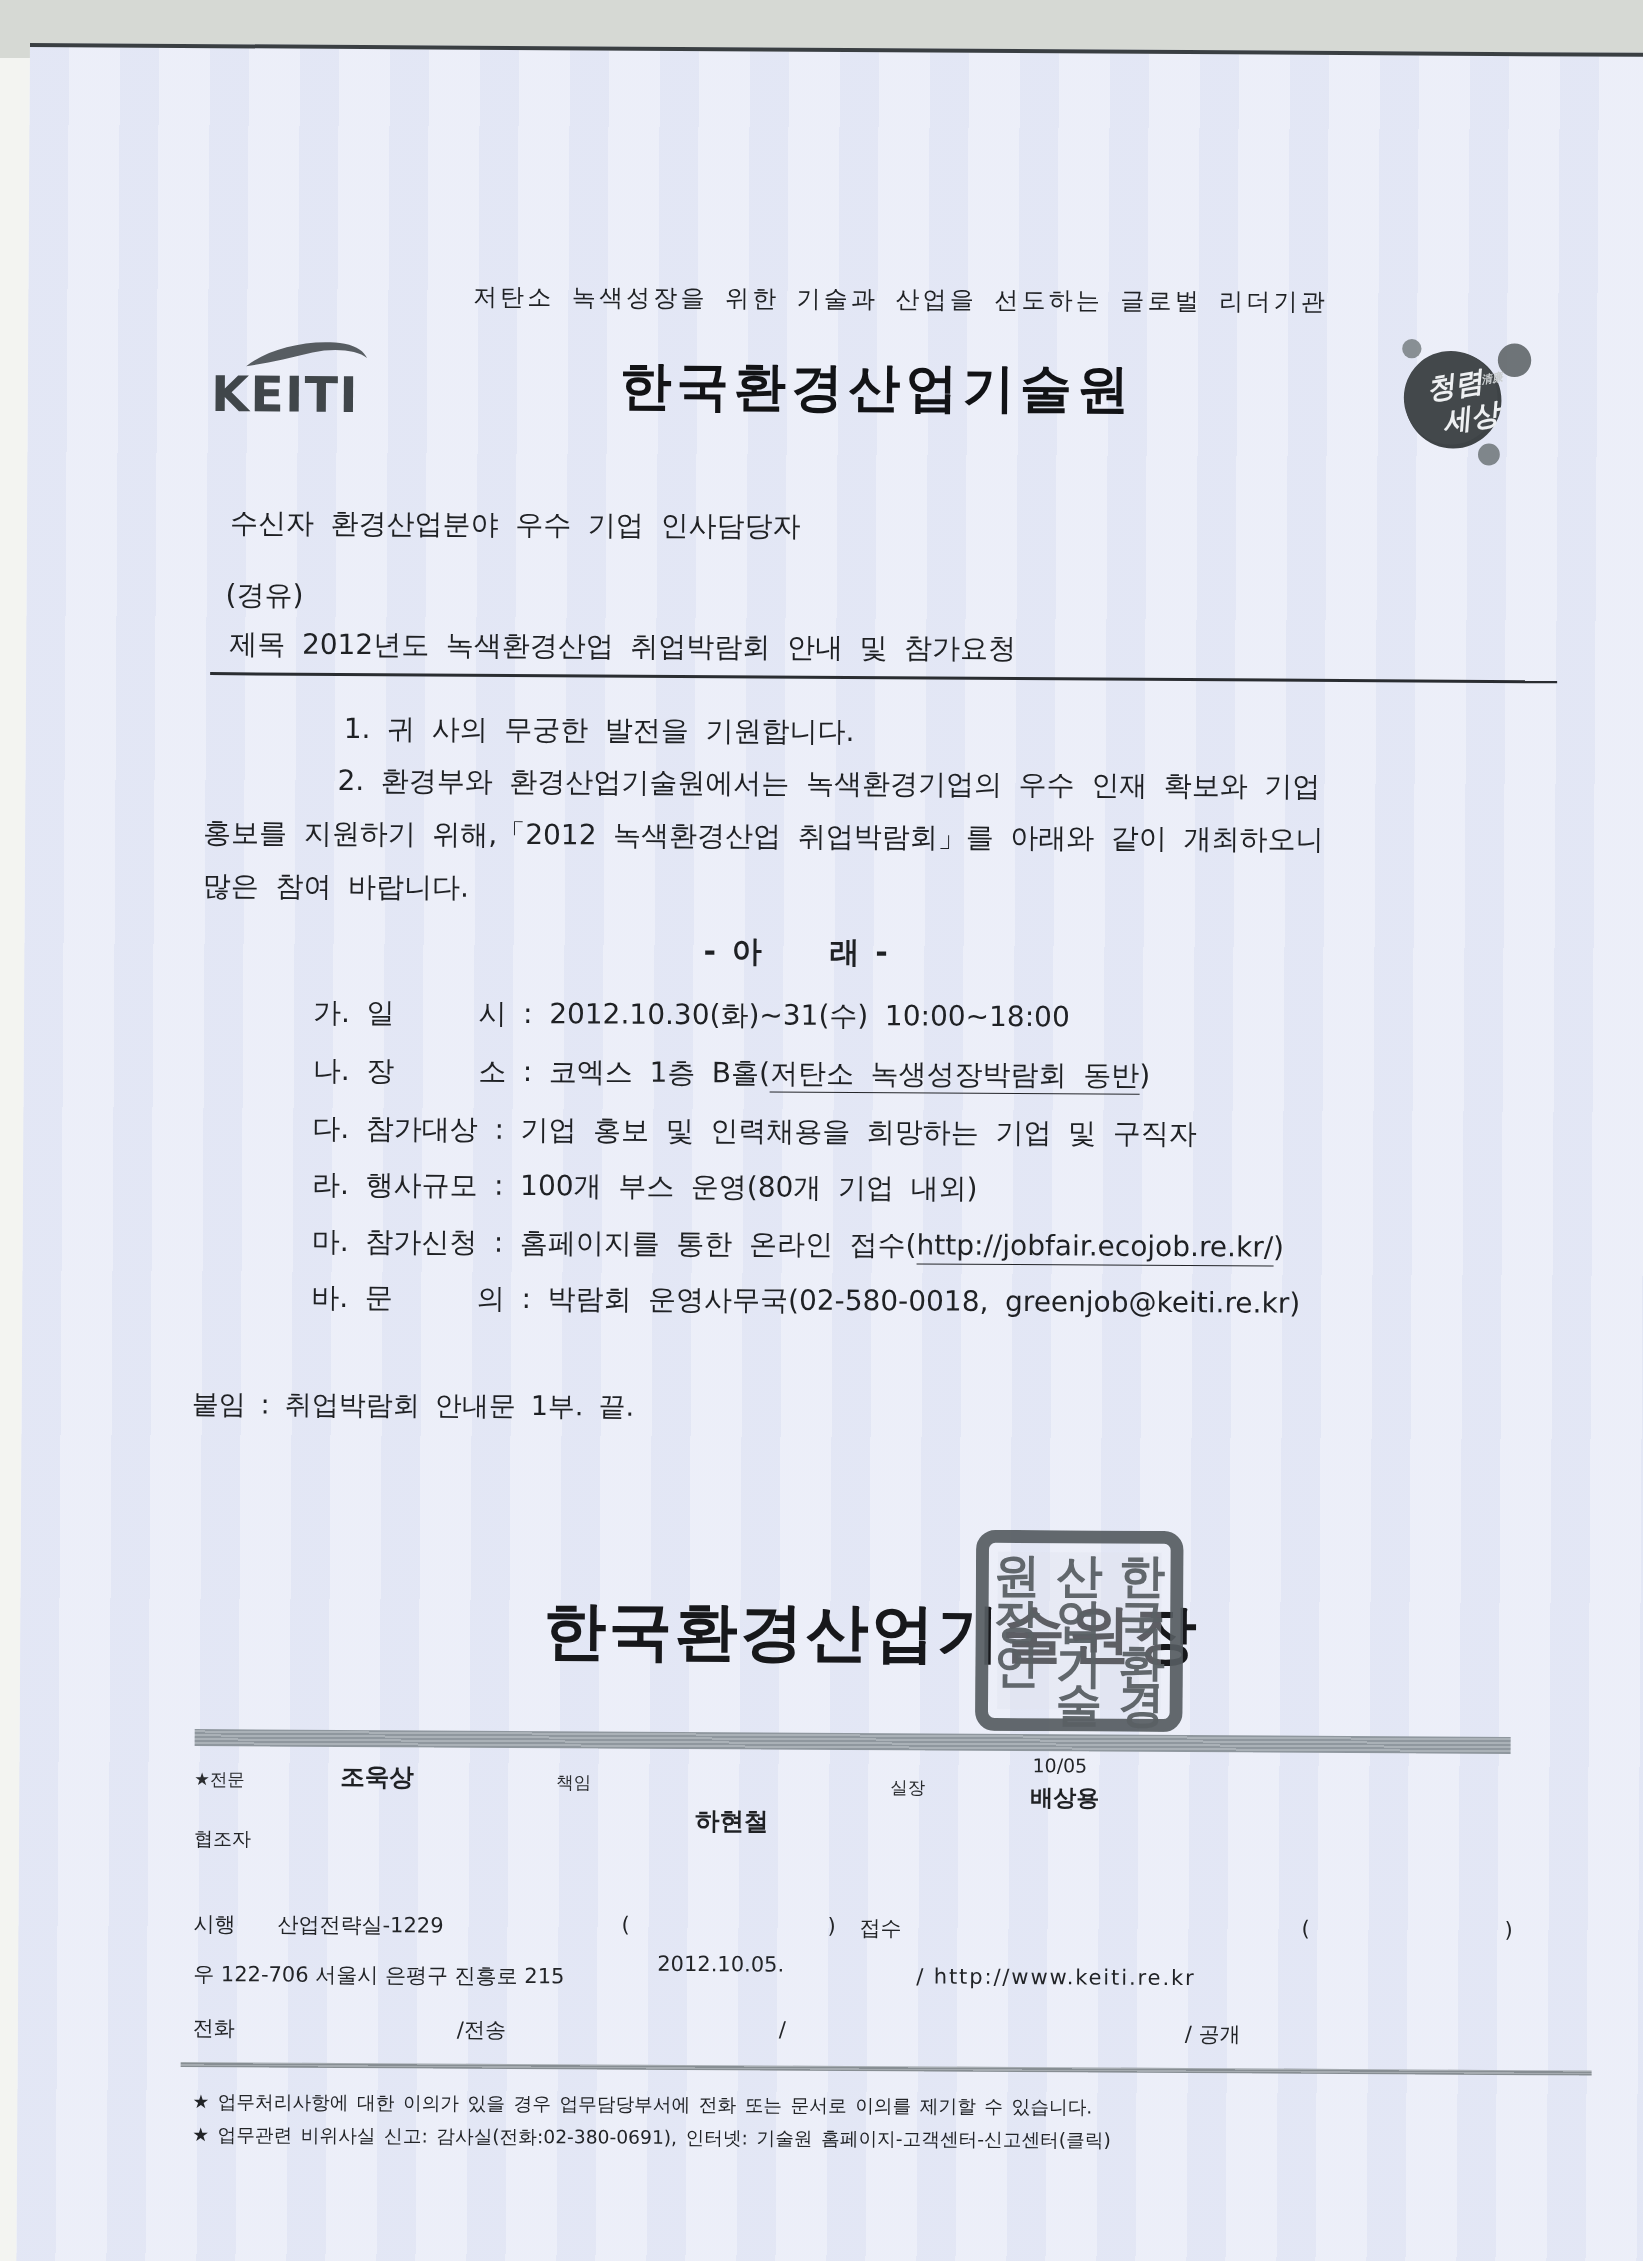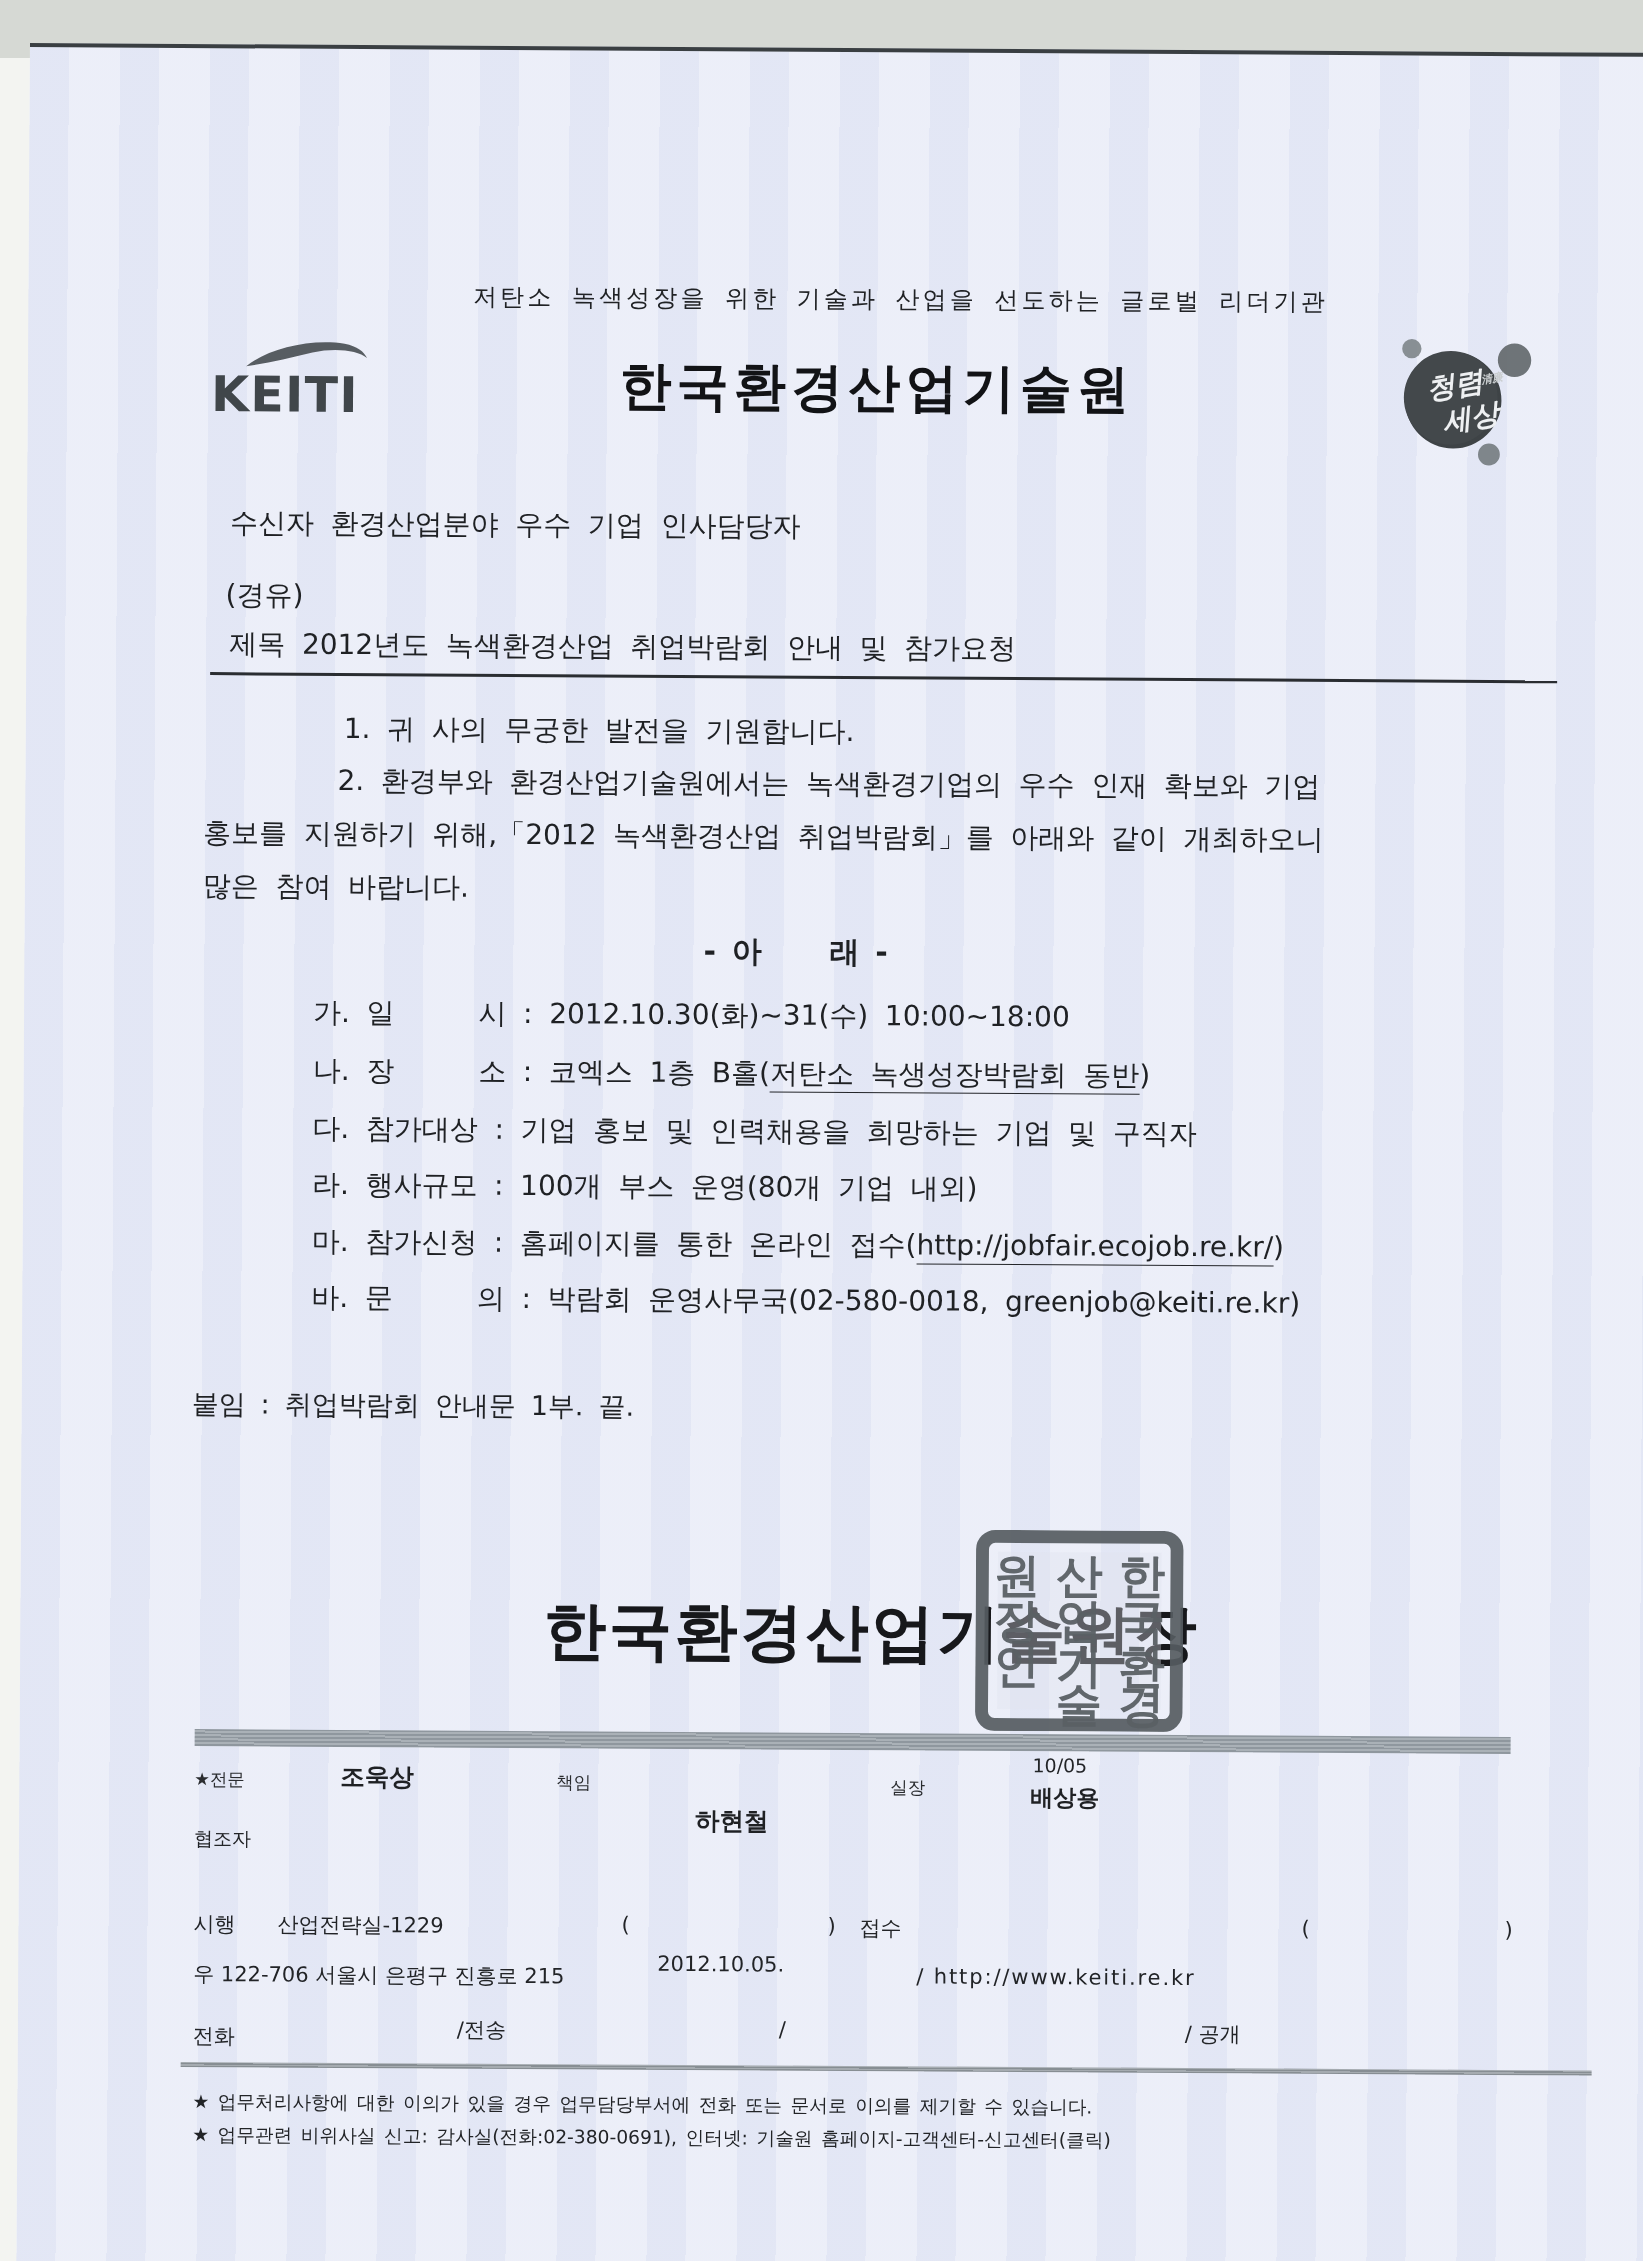--- a/index.html
+++ b/index.html
@@ -141,21 +141,21 @@
     <div class="abs frow" style="left:633px;top:1909px;">(</div>
     <div class="abs frow" style="left:669px;top:1909px;margin-top:39px;">2012.10.05.</div>
     <div class="abs frow" style="left:839px;top:1909px;">)</div>
     <div class="abs frow" style="left:871px;top:1909px;">접수</div>
     <div class="abs frow" style="left:1313px;top:1909px;">(</div>
     <div class="abs frow" style="left:1516px;top:1909px;">)</div>
 
     <div class="abs frow" style="left:205px;top:1959px;">우  122-706   서울시 은평구 진흥로 215</div>
     <div class="abs furl" style="left:928px;top:1959px;">/ http://www.keiti.re.kr</div>
 
-    <div class="abs frow" style="left:205px;top:2013px;margin-top:8px;">전화</div>
+    <div class="abs frow" style="left:205px;top:2013px;">전화</div>
     <div class="abs frow" style="left:469px;top:2013px;">/전송</div>
     <div class="abs frow" style="left:791px;top:2013px;">/</div>
     <div class="abs frow" style="left:1197px;top:2013px;">/ 공개</div>
 
     <div class="abs thinline" style="left:193px;top:2061px;width:1411px;height:5.2px;"></div>
 
     <div class="abs note" style="left:205px;top:2088px;">★ 업무처리사항에 대한 이의가 있을 경우 업무담당부서에 전화 또는 문서로 이의를 제기할 수 있습니다.</div>
     <div class="abs note" style="left:205px;top:2121px;">★ 업무관련 비위사실 신고: 감사실(전화:02-380-0691), 인터넷: 기술원 홈페이지-고객센터-신고센터(클릭)</div>
 
   </div>

